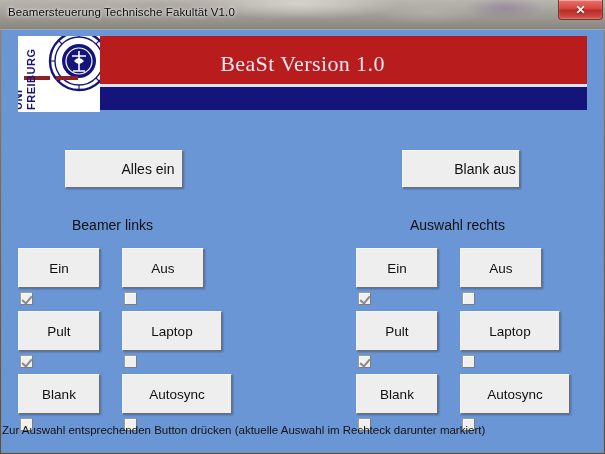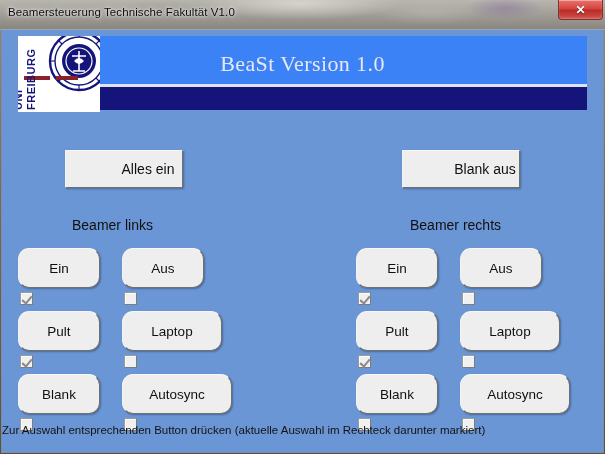--- a/index.html
+++ b/index.html
@@ -102,21 +102,21 @@
     position: absolute;
     left: 16px;
     top: 6px;
     right: 16px;
     height: 74px;
   }
   .banner-main {
     position: absolute;
     left: 0; top: 0; right: 0;
     height: 56px;
-    background: #3b82f6;
+    background: #b91c1c;
     display: flex;
     align-items: center;
     justify-content: center;
   }
   .banner-title {
     font-family: "Liberation Serif", serif;
     font-size: 22px;
     color: #e8e8f4;
     letter-spacing: 0.4px;
   }
@@ -232,21 +232,20 @@
   
   .panel { position: absolute; top: 0; left: 0; }
 
   .cell { position: absolute; }
 
   .cell .btn.grid {
     left: 0;
     top: 0;
     height: 40px;
     font-size: 13.5px;
-    border-radius: 11px;
   }
 
   .indicator {
     position: absolute;
     left: 2px;
     top: 44px;
     width: 13px;
     height: 13px;
     background: #f0f0f0;
     border: 1px solid #7c7c7c;
@@ -326,21 +325,21 @@
       <div class="logo-word">
         <span class="logo-vert l1">UNI</span>
         <span class="logo-vert l2">FREIBURG</span>
       </div>
     </div>
 
     <div class="btn big" id="btn-alles-ein">Alles ein</div>
     <div class="btn big" id="btn-alles-aus">Blank aus</div>
 
     <div class="col-heading" id="heading-left">Beamer links</div>
-    <div class="col-heading" id="heading-right">Beamer rechts</div>
+    <div class="col-heading" id="heading-right">Auswahl rechts</div>
 
     <div class="panel" id="grid-left" style="left: 16px;">
         <div class="cell" style="left: 0px; top: 218px; width: 82px;">
           <div class="btn grid" style="width: 82px;">Ein</div>
           <div class="indicator checked"></div>
         </div>
         <div class="cell" style="left: 104px; top: 218px; width: 82px;">
           <div class="btn grid" style="width: 82px;">Aus</div>
           <div class="indicator"></div>
         </div>

